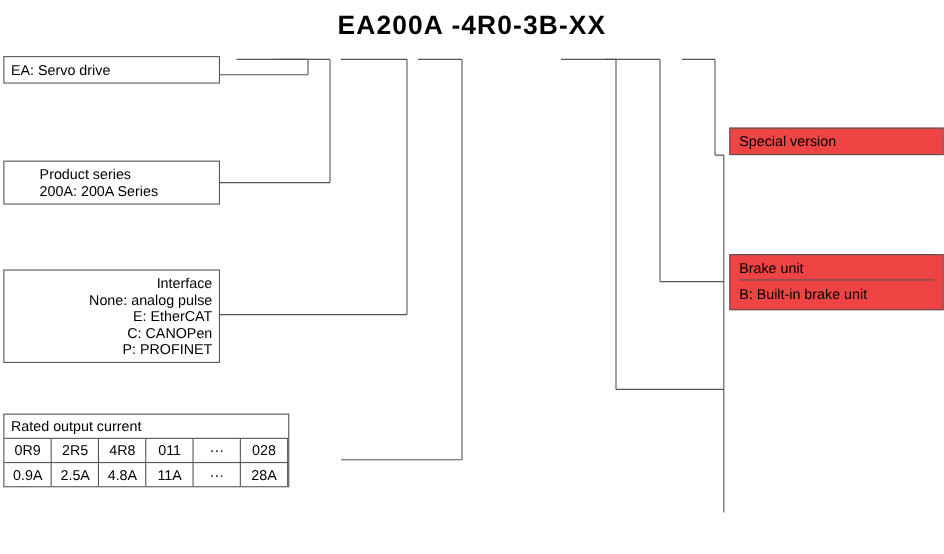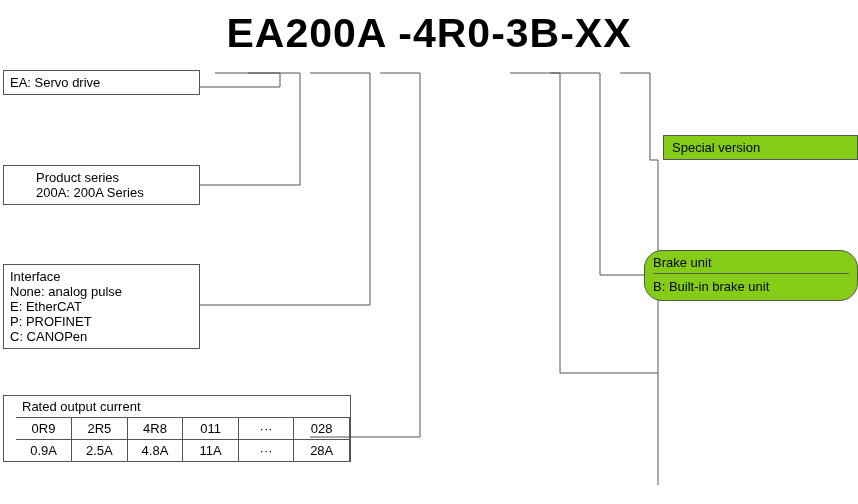--- a/index.html
+++ b/index.html
@@ -8,21 +8,21 @@
       font-family: Arial, sans-serif;
       font-size: 13px;
       width: 858px;
       height: 504px;
       overflow: hidden;
       position: relative;
     }
 
     .title {
       text-align: center;
-      font-size: 41px;
+      font-size: 24px;
       font-weight: bold;
       padding: 10px 0 8px 0;
       letter-spacing: 1px;
     }
 
     .diagram-area {
       position: relative;
       width: 858px;
       height: 460px;
     }
@@ -38,29 +38,29 @@
     }
 
     .box-product {
       margin-bottom: 4px;
       padding-left: 32px;
     }
 
     .box-interface {
       margin-top: 4px;
       margin-bottom: 0;
+      text-align: right;
     }
 
     .box-rated {
       position: absolute;
       left: 3px;
       top: 320px;
-      width: 348px;
-      border: 1px solid #555;
-      padding-left: 12px;
+      width: 260px;
+      border: 1px solid #555;
     }
 
     .rated-title {
       padding: 3px 6px;
       border-bottom: 1px solid #555;
     }
 
     .rated-table {
       width: 100%;
       border-collapse: collapse;
@@ -80,21 +80,21 @@
     }
 
     .rated-table tr:last-child td {
       border-bottom: none;
     }
 
     .box-right {
       border: 1px solid #555;
       padding: 4px 8px;
       margin-bottom: 6px;
-      background: #84cc16;
+      background: #ef4444;
     }
 
     .box-right-title {
       font-weight: normal;
       border-bottom: 1px solid #555;
       padding-bottom: 3px;
       margin-bottom: 3px;
     }
 
     .box-right-item {
@@ -157,22 +157,22 @@
 
   <div class="box box-product" style="position:absolute; left:3px; top:100px; width:197px;">
     <div>Product series</div>
     <div>200A: 200A Series</div>
   </div>
 
   <div class="box box-interface" style="position:absolute; left:3px; top:195px; width:197px;">
     <div>Interface</div>
     <div>None: analog pulse</div>
     <div>E: EtherCAT</div>
+    <div>C: CANOPen</div>
     <div>P: PROFINET</div>
-    <div>C: CANOPen</div>
   </div>
 
   <div class="box-rated" style="position:absolute; left:3px; top:330px;">
     <div class="rated-title">Rated output current</div>
     <table class="rated-table">
       <tbody>
           <tr>
         <td>0R9</td>
         <td>2R5</td>
         <td>4R8</td>
@@ -189,18 +189,18 @@
         <td>28A</td>
       </tr>
     </tbody>
       </table>
   </div>
 
   <div class="box-right" style="position:absolute; right:0; top:70px; width:195px;">
     <div>Special version</div>
   </div>
 
-  <div class="box-right" style="position:absolute; right:0; top:185px; width:214px;border-radius:18px;">
+  <div class="box-right" style="position:absolute; right:0; top:185px; width:195px;">
     <div class="box-right-title">Brake unit</div>
     <div class="box-right-item">B: Built-in brake unit</div>
   </div>
 
 </div>
 
 </body></html>

